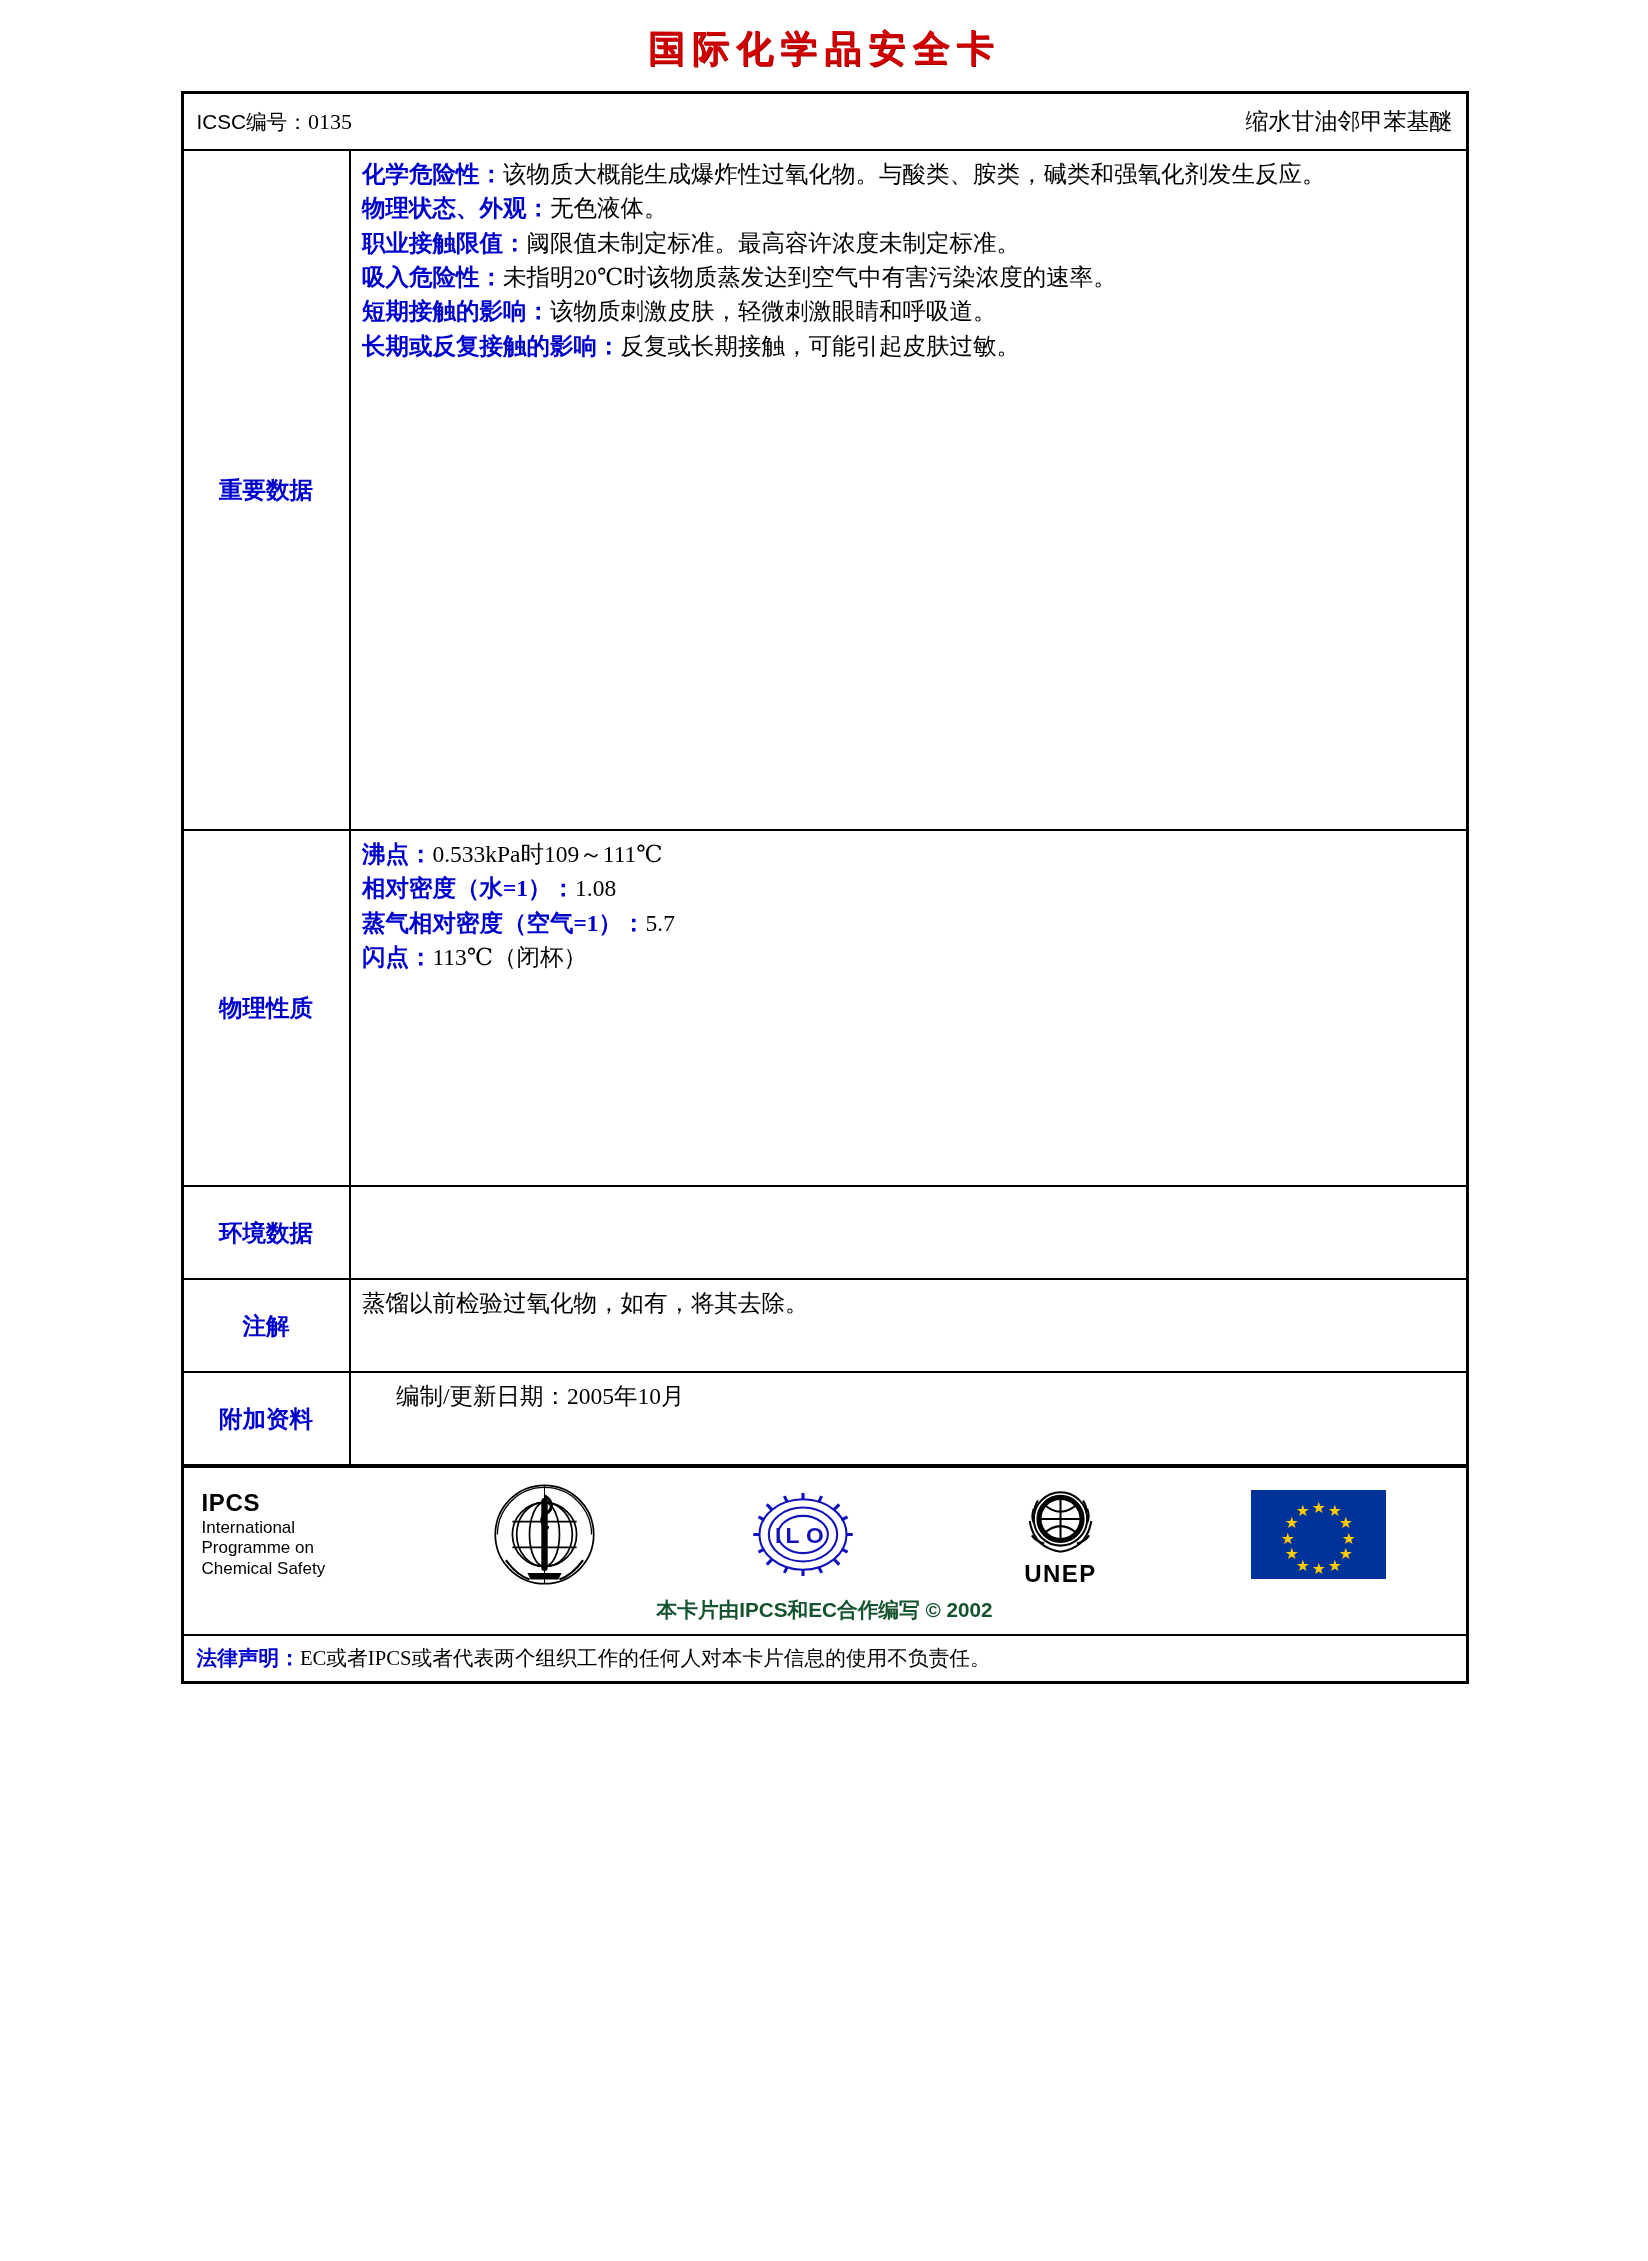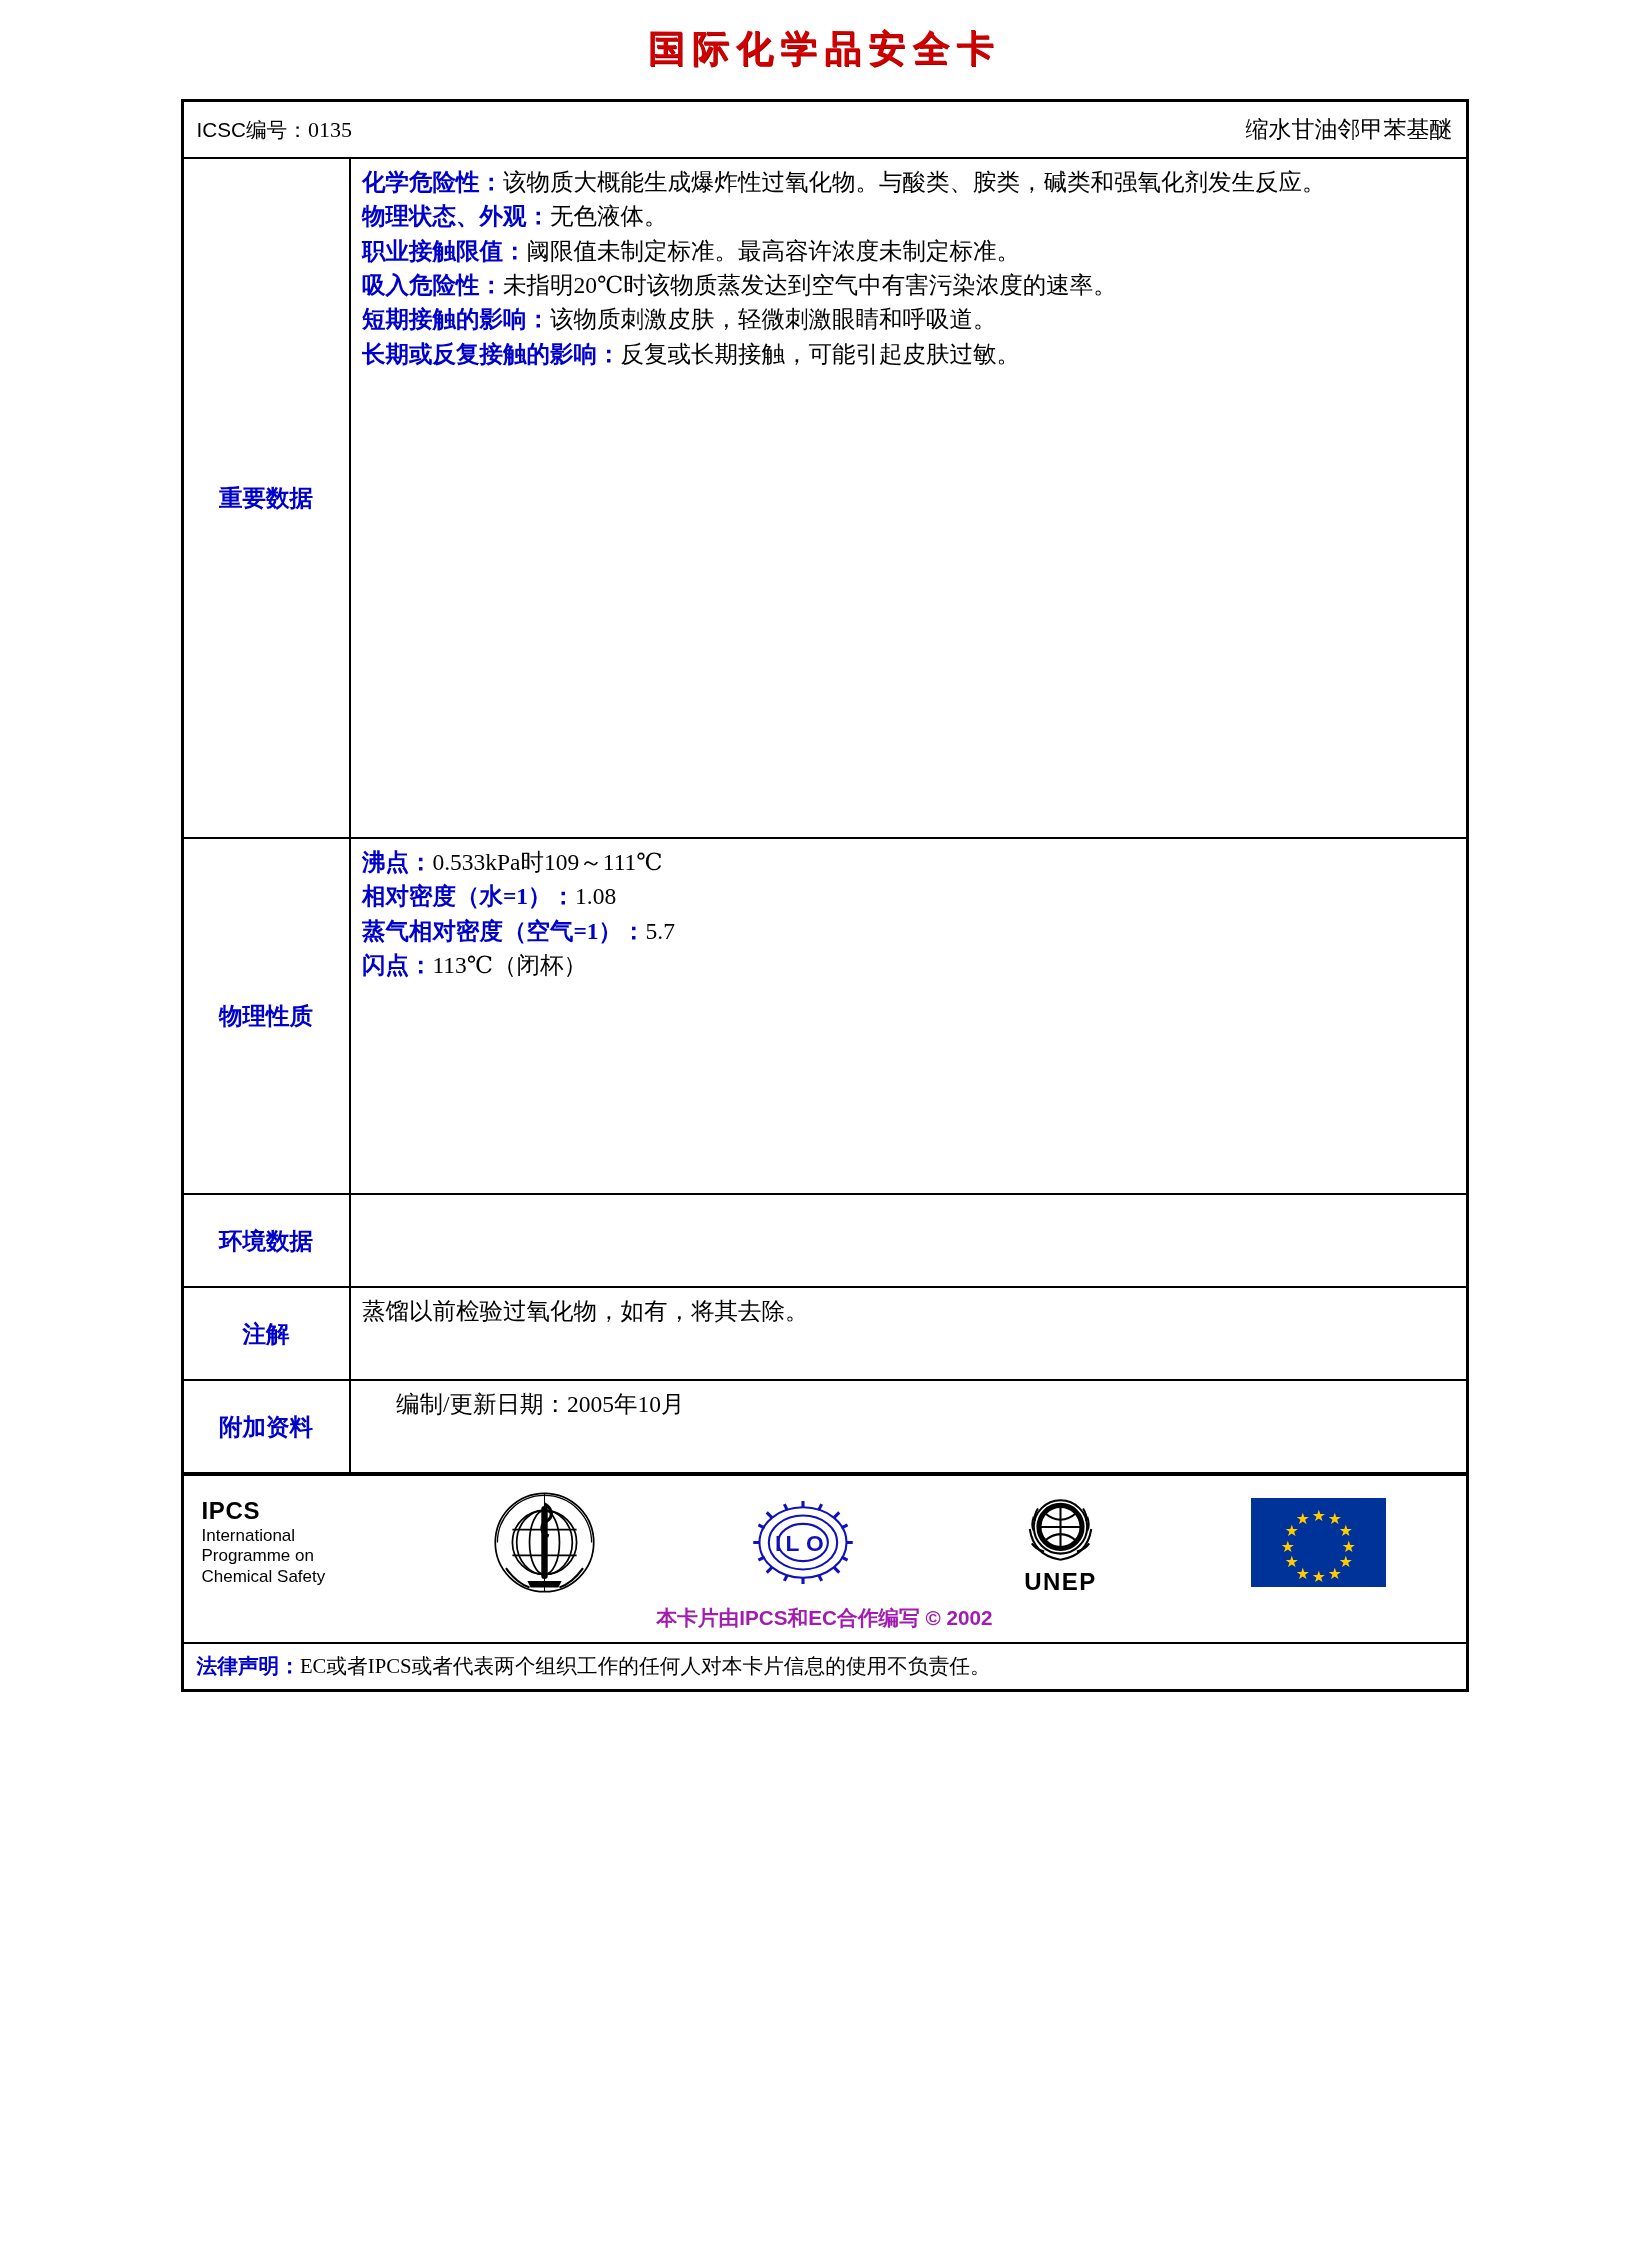--- a/index.html
+++ b/index.html
@@ -24,21 +24,21 @@
     color: #d00000;
     font-family: "DejaVu Sans", sans-serif;
     font-weight: bold;
     font-size: 37px;
     letter-spacing: 7.1px;
     padding-top: 24px;
     padding-bottom: 17px;
     text-shadow: 0.7px 0.7px 0 #a00000;
   }
   .card {
-    margin: 8px auto;
+    margin: 0 auto;
     width: 1288px;
     border: 3.6px solid #000;
     box-sizing: border-box;
     background: #fff;
   }
   
   .hdr {
     display: flex;
     align-items: center;
     border-bottom: 2.8px solid #000;
@@ -132,21 +132,21 @@
     font-size: 17px;
   }
   .logo-slot {
     flex: 1;
     display: flex;
     align-items: center;
     justify-content: center;
   }
   .credit {
     text-align: center;
-    color: #a21caf;
+    color: #14532d;
     font-family: "Liberation Sans", sans-serif;
     font-weight: bold;
     font-size: 20.7px;
     padding: 2.8px 0 5.7px 0;
   }
   .legal {
     padding: 8.5px 13px;
     font-size: 20.7px;
     box-sizing: border-box;
   }

